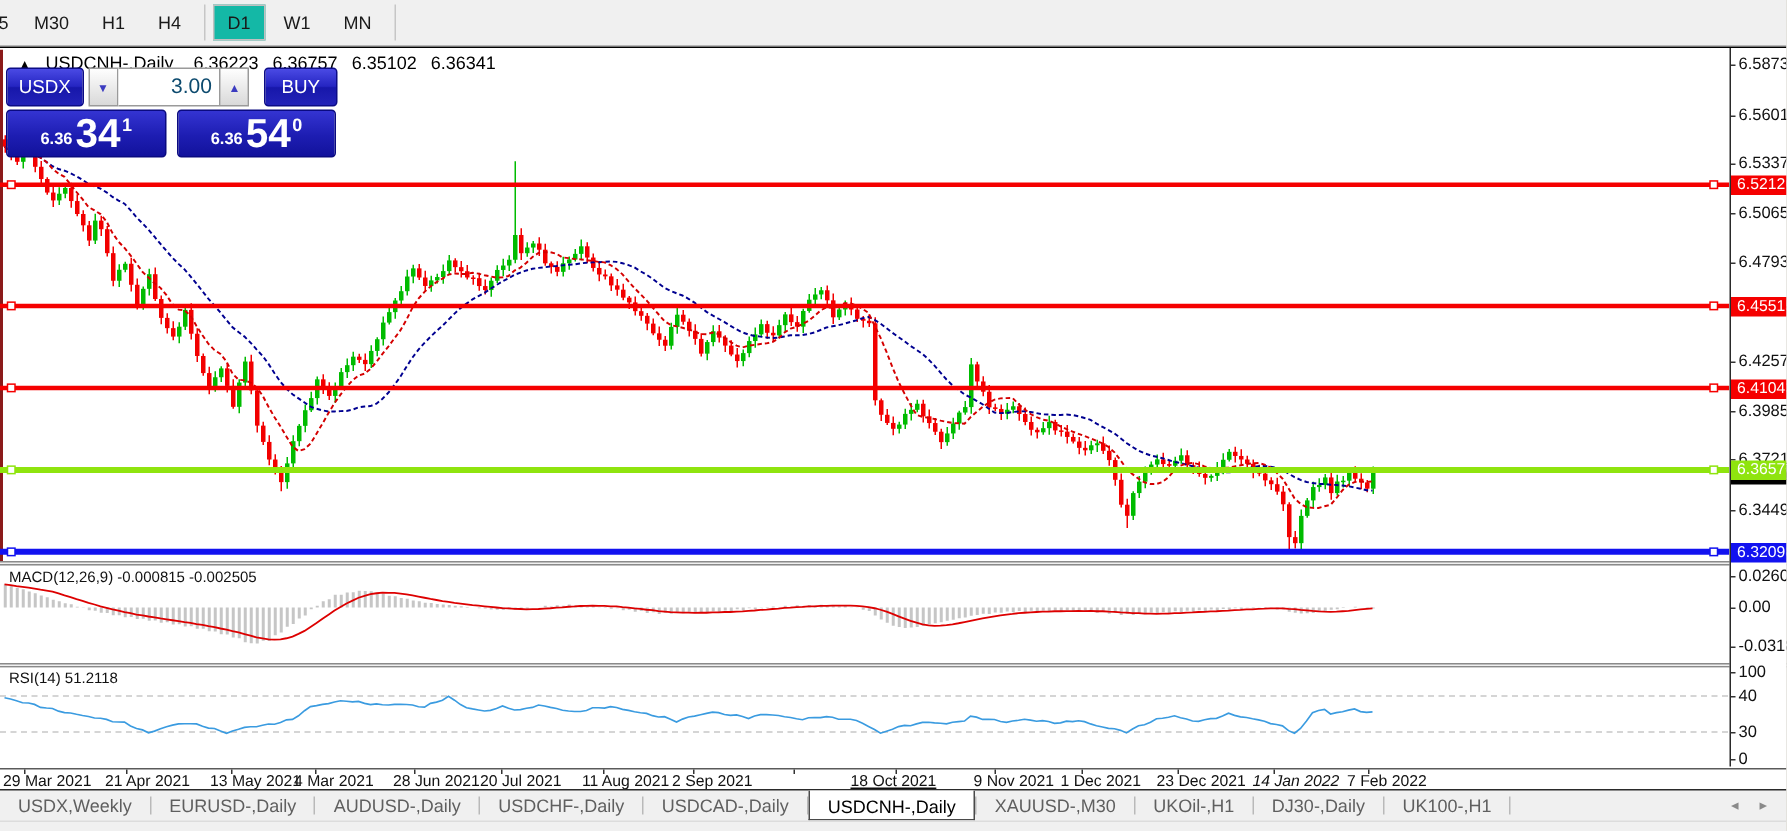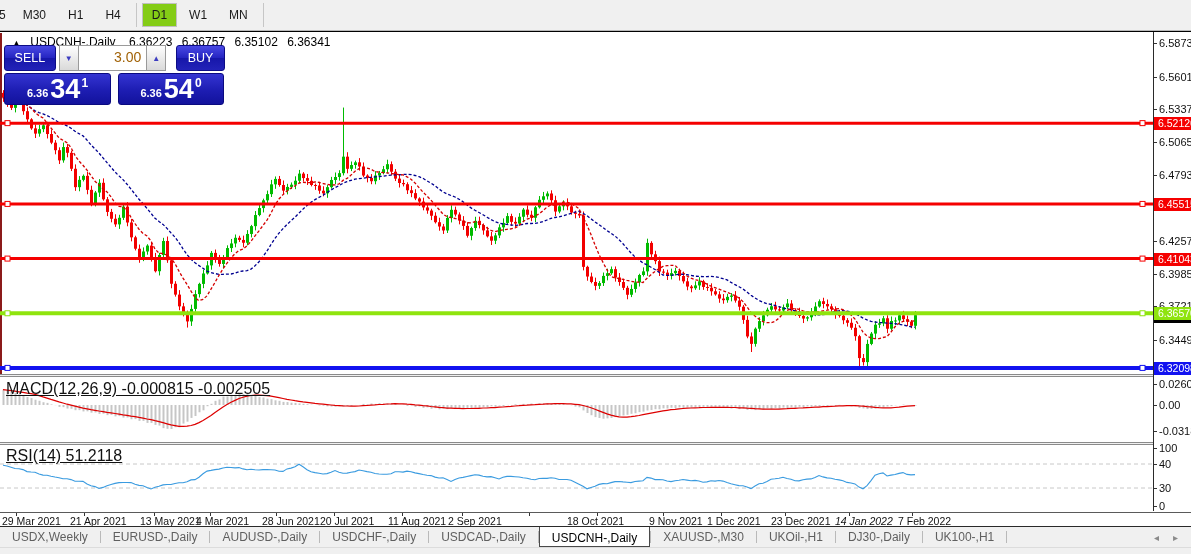--- a/index.html
+++ b/index.html
@@ -4,21 +4,21 @@
 <style>
   html,body{margin:0;padding:0;background:#d4d0c8;}
   .screen{position:relative;width:1191px;height:554px;background:#f0f0f0;overflow:hidden;
           font-family:"Liberation Sans",sans-serif;-webkit-font-smoothing:none;}
   
   .toolbar{position:absolute;left:0;top:0;width:1191px;height:30px;background:#f0f0f0;
            border-bottom:1px solid #b8b8b8;display:flex;align-items:center;}
   .tfbtn{height:22px;line-height:22px;padding:0 9px;margin:0 1px;font-size:12px;color:#1a1a1a;
          border:1px solid transparent;white-space:nowrap;}
   .tfbtn.cut{padding:0 4px 0 0;margin-left:-2px;}
-  .tfbtn.active{background:#84cc16;border:1px solid #c0c0c0;}
+  .tfbtn.active{background:#14b8a6;border:1px solid #c0c0c0;}
   .tfsep{width:1px;height:24px;background:#c6c6c6;margin:0 4px;}
   
   .chartwin{position:absolute;left:0;top:31px;width:1191px;height:495px;background:#ffffff;
             border-top:1px solid #000000;}
   .divider{position:absolute;left:0;width:1191px;height:3px;background:#f0f0f0;
            border-top:1px solid #8a8a8a;border-bottom:1px solid #8a8a8a;box-sizing:border-box;}
   svg{position:absolute;left:0;display:block;}
   .axiscol{position:absolute;left:1153px;top:0;width:38px;height:479px;background:#ffffff;
            border-left:1px solid #2a2a2a;box-sizing:border-box;}
   .axlbl{position:absolute;left:5px;font-size:11px;color:#111;white-space:nowrap;}
@@ -34,31 +34,31 @@
   .trow1{display:flex;height:26px;}
   .bluebtn{background:linear-gradient(#4a4ae4 0%,#2525c2 48%,#1717aa 52%,#2222b8 100%);
            border:1px solid #0c0c86;border-radius:3px;color:#fff;font-size:12.5px;
            display:flex;align-items:center;justify-content:center;box-sizing:border-box;}
   .sellbtn{width:55px;}
   .buybtn{width:52px;margin-left:10px;}
   .stepbtn{width:21px;background:linear-gradient(#fefefe,#d9d9d9);border:1px solid #9a9a9a;
            box-sizing:border-box;display:flex;align-items:center;justify-content:center;
            color:#3c3cc0;font-size:8px;}
   .volbox{width:72px;background:#fff;border:1px solid #9a9a9a;border-left:none;border-right:none;
-          box-sizing:border-box;font-size:14px;color:#a16207;text-align:right;padding:3px 5px 0 0;}
+          box-sizing:border-box;font-size:14px;color:#0c4a6e;text-align:right;padding:3px 5px 0 0;}
   .trow2{display:flex;margin-top:2px;height:32px;}
   .qpanel{background:linear-gradient(#3434d2 0%,#1d1db2 55%,#12129c 100%);border:1px solid #0a0a80;
           border-radius:3px;box-sizing:border-box;color:#fff;display:flex;align-items:flex-end;
           justify-content:center;padding-bottom:1px;}
   .qp-left{width:107px;}
   .qp-right{width:106px;margin-left:7px;}
   .qsmall{font-size:11px;font-weight:bold;margin:0 2px 4px 0;}
   .qbig{font-size:27px;font-weight:bold;line-height:27px;}
   .qsup{font-size:12px;font-weight:bold;margin:0 0 13px 1px;}
-  .indlabel{position:absolute;left:6px;font-size:16px;color:#111;white-space:nowrap;z-index:5;text-decoration:underline;}
+  .indlabel{position:absolute;left:6px;font-size:10px;color:#111;white-space:nowrap;z-index:5;}
   
   .dateaxis{position:absolute;left:0;top:480px;width:1191px;height:15px;background:#fff;
             border-top:1px solid #5a5a5a;box-sizing:border-box;}
   .dlbl{position:absolute;top:2px;font-size:10.5px;color:#111;white-space:nowrap;}
   .dtick{position:absolute;top:0;width:1px;height:3px;background:#333;}
   
   .tabbar{position:absolute;left:0;top:526px;width:1191px;height:21px;background:#f0f0f0;
           border-top:1px solid #2a2a2a;display:flex;align-items:stretch;box-sizing:border-box;}
   .tab{font-size:12px;color:#5f5f5f;padding:3px 12px 0 12px;white-space:nowrap;}
   .tab.active{background:#ffffff;color:#000;border:1px solid #4a4a4a;border-top:none;padding-top:4px;}
@@ -574,21 +574,21 @@
       <span class="tri">▲</span>
       <b>USDCNH-,Daily</b>
       <span class="num">6.36223</span>
       <span class="num">6.36757</span>
       <span class="num">6.35102</span>
       <span class="num">6.36341</span>
     </div>
 
     <div class="tpanel">
       <div class="trow1">
-        <div class="bluebtn sellbtn">SELL</div>
+        <div class="bluebtn sellbtn">USDX</div>
         <div class="stepbtn" style="margin-left:3px;">
           <span>▼</span>
         </div>
         <div class="volbox">3.00</div>
         <div class="stepbtn">
           <span>▲</span>
         </div>
         <div class="bluebtn buybtn">BUY</div>
       </div>
       <div class="trow2">

